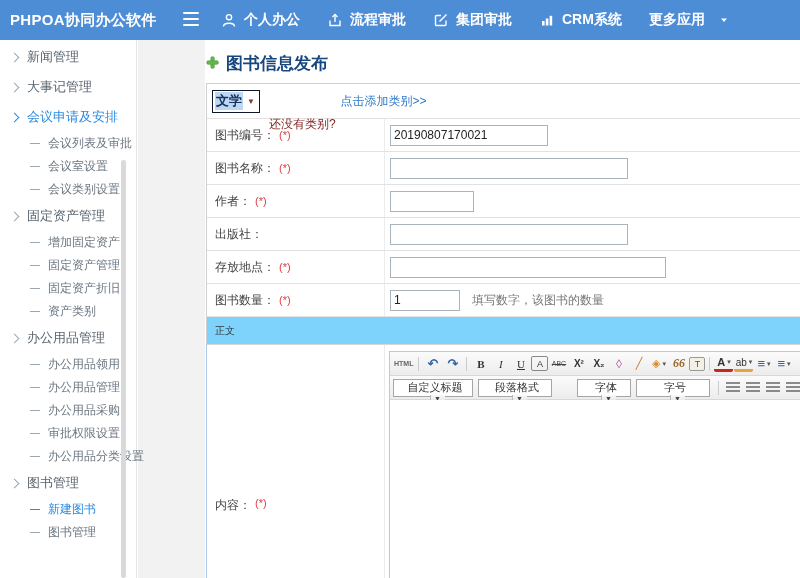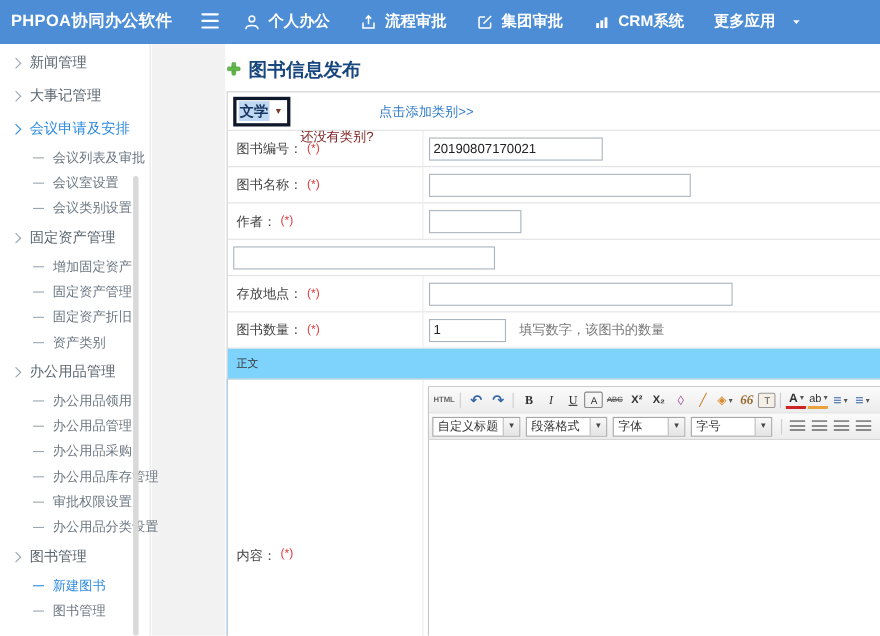--- a/index.html
+++ b/index.html
@@ -30,21 +30,21 @@
   .ptitle{display:flex;align-items:center;gap:7px;padding:12px 0 0 1px;font-size:17px;font-weight:bold;color:#17477e;}
   
   .ftable{position:absolute;left:1px;top:43px;right:-2px;bottom:-2px;border:1px solid #cfcfcf;display:flex;flex-direction:column;}
   .frow{display:flex;border-bottom:1px solid #e2e2e2;flex:0 0 auto;}
   .r1{height:34px;} .r{height:32px;}
   .fl{flex:0 0 178px;border-right:1px solid #ececec;display:flex;align-items:center;padding-left:8px;font-size:12px;color:#444;box-sizing:border-box;gap:4px;}
   .fv{flex:1;display:flex;align-items:center;padding-left:5px;font-size:12px;color:#555;}
   .req{color:#e23b3b;font-size:11px;}
   input.txt{height:21px;border:1px solid #a9b4bd;font-size:12px;padding:0 3px;box-sizing:border-box;font-family:inherit;color:#222;background:#fff;}
   .w-num{width:158px;} .w-name{width:238px;} .w-author{width:84px;} .w-pub{width:238px;} .w-loc{width:276px;} .w-qty{width:70px;}
-  .sel-cat{display:inline-flex;align-items:center;border:3px solid #0f172a;background:#fff;height:21px;padding:0 4px 0 2px;gap:4px;cursor:pointer;}
+  .sel-cat{display:inline-flex;align-items:center;border:1px solid #0f172a;background:#fff;height:21px;padding:0 4px 0 2px;gap:4px;cursor:pointer;}
   .sel-cat .val{background:#bed7f3;color:#16345f;font-size:13px;font-weight:bold;padding:0 1px;}
   .sel-cat .car{font-size:8px;color:#7a3b2e;}
   .note{margin-left:9px;color:#7f1d1d;margin-top:47px;}
   .addlink{color:#2d79c7;margin-left:5px;cursor:pointer;}
   .hint{margin-left:12px;color:#777;}
   .shead{height:27px;background:#7dd3fc;border-bottom:1px solid #d6d6d6;display:flex;align-items:center;padding-left:8px;font-size:10px;color:#333;flex:0 0 auto;}
   .rowedit{flex:1 1 auto;display:flex;position:relative;border-bottom:none;}
   .rowedit::before{content:"";position:absolute;left:-1px;top:-1px;bottom:0;width:1px;background:#a9cae8;}
   .rowedit .fl{align-items:flex-start;padding-top:152px;}
   .edwrap{flex:1;padding:6px 8px 0 4px;box-sizing:border-box;}
@@ -61,23 +61,23 @@
   .b-strike{font-size:7px;text-decoration:line-through;color:#444;}
   .b-script{font-size:10px;font-weight:bold;}
   .b-eraser{color:#b05fa0;font-size:12px;}
   .b-brush{color:#c77c2a;font-weight:bold;}
   .b-paint{color:#d98a2b;font-size:11px;}
   .b-quote{font-family:"Liberation Serif",serif;font-style:italic;font-weight:bold;color:#9a6a2f;font-size:12px;}
   .b-paste{border:1px solid #999;font-size:9px;min-width:12px;height:12px;color:#555;background:#f4f0e6;}
   .b-fcolor{font-weight:bold;font-size:11px;border-bottom:3px solid #cc2222;height:13px;}
   .b-bcolor{font-size:10px;border-bottom:3px solid #e8a33d;height:13px;text-align:center;}
   .drop::after{content:"▾";font-size:7px;color:#555;margin-left:2px;}
-  .tsel{display:flex;align-items:center;justify-content:space-between;border:1px solid #a6a6a6;background:#fff;height:18px;font-size:11px;color:#333;padding-left:4px;margin-right:4px;cursor:pointer;box-sizing:border-box;}
+  .tsel{display:flex;align-items:center;justify-content:space-between;border:1px solid #a6a6a6;background:#fff;height:18px;font-size:11px;color:#333;padding-left:4px;margin-right:4px;cursor:pointer;box-sizing:border-box;flex-direction:column;}
   .tsel .sc{width:14px;height:100%;border-left:1px solid #bbb;background:linear-gradient(#f8f8f8,#e4e4e4);display:flex;align-items:center;justify-content:center;font-size:7px;color:#444;margin-left:4px;}
-  .ws1{width:80px;} .ws2{width:74px;} .ws3{width:66px;} .ws4{width:74px;}
+  .ws1{width:80px;} .ws2{width:74px;} .ws3{width:54px;margin-left:20px;} .ws4{width:74px;}
   .alni{width:14px;height:11px;background:repeating-linear-gradient(#8a8a8a 0 2px,transparent 2px 4px);}
   .b-link{color:#667;font-size:13px;font-weight:bold;}
   .econtent{flex:1;background:#fff;}
 </style>
 </head>
 <body>
 
 <div class="topbar">
   <div class="logo">PHPOA协同办公软件</div>
   <div class="hamburger">
@@ -188,24 +188,20 @@
       <span class="dash"></span>
       <span>办公用品领用</span>
     </div>
   <div class="sub">
       <span class="dash"></span>
       <span>办公用品管理</span>
     </div>
   <div class="sub">
       <span class="dash"></span>
       <span>办公用品采购</span>
-    </div>
-  <div class="sub">
-      <span class="dash"></span>
-      <span>办公用品库存管理</span>
     </div>
   <div class="sub">
       <span class="dash"></span>
       <span>审批权限设置</span>
     </div>
   <div class="sub">
       <span class="dash"></span>
       <span>办公用品分类设置</span>
     </div>
   <div class="grp">
@@ -273,20 +269,23 @@
       <div class="fl">
           <span>作者：</span>
           <span class="req">(*)</span>
         </div>
       <div class="fv">
           <input class="txt w-author" type="text" value="" style="">
         </div>
     </div>
 
     <div class="frow r">
+      <div class="fl">
+          <span>出版社：</span>
+        </div>
       <div class="fv">
           <input class="txt w-pub" type="text" value="" style="">
         </div>
     </div>
 
     <div class="frow r">
       <div class="fl">
           <span>存放地点：</span>
           <span class="req">(*)</span>
         </div>

